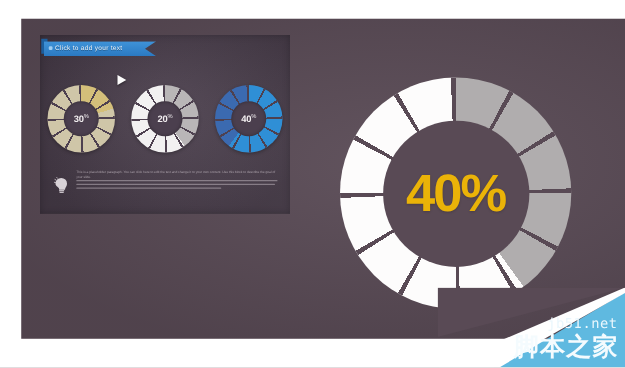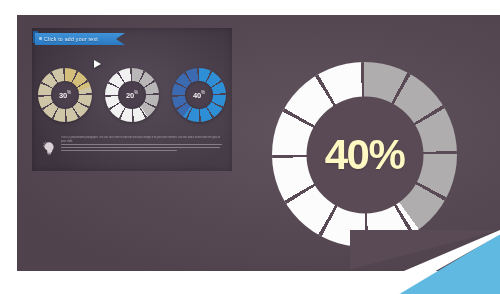--- a/index.html
+++ b/index.html
@@ -70,21 +70,21 @@
   .cap-text{position:absolute;left:0;top:0;width:100%;height:100%;
             font-size:2.6px;line-height:3.6px;color:rgba(226,216,224,.55);
             overflow:hidden;}
 
   
   .big-wrap{position:absolute;left:255px;top:47px;width:185px;height:185px;z-index:4;}
   .big-ring{position:absolute;inset:0;border-radius:50%;}
   .big-hole{position:absolute;left:50%;top:50%;transform:translate(-50%,-50%);
             width:117px;height:117px;border-radius:50%;background:#594a55;
             display:flex;align-items:center;justify-content:center;}
-  .big-val{font-size:42px;font-weight:bold;color:#fef9c3;letter-spacing:-1.5px;
+  .big-val{font-size:42px;font-weight:bold;color:#eab308;letter-spacing:-1.5px;
            line-height:1;text-shadow:0 1px 2px rgba(0,0,0,.18);}
   .big-ticks{position:absolute;inset:0;border-radius:50%;
            background:repeating-conic-gradient(from 0deg,
               rgba(0,0,0,0) 0deg 27.6deg, #594a55 27.6deg 30deg);}
 
   
   .wm{position:absolute;right:0;bottom:0;width:150px;height:64px;overflow:hidden;z-index:20;}
   .wm-blue{position:absolute;inset:0;background:#5fb9e0;
            clip-path:polygon(33% 100%,100% 6%,100% 100%);}
   .wm-white{position:absolute;inset:0;background:#ffffff;
@@ -167,15 +167,17 @@
         <span class="big-val">40%</span>
       </div>
     </div>
 
   </div>
 
   <div class="wm">
     <div class="wm-dark"></div>
     <div class="wm-blue"></div>
     <div class="wm-white"></div>
+    <span class="wm-en">jb51.net</span>
+    <span class="wm-cn">脚本之家</span>
   </div>
 
 </div>
 
 </body></html>

